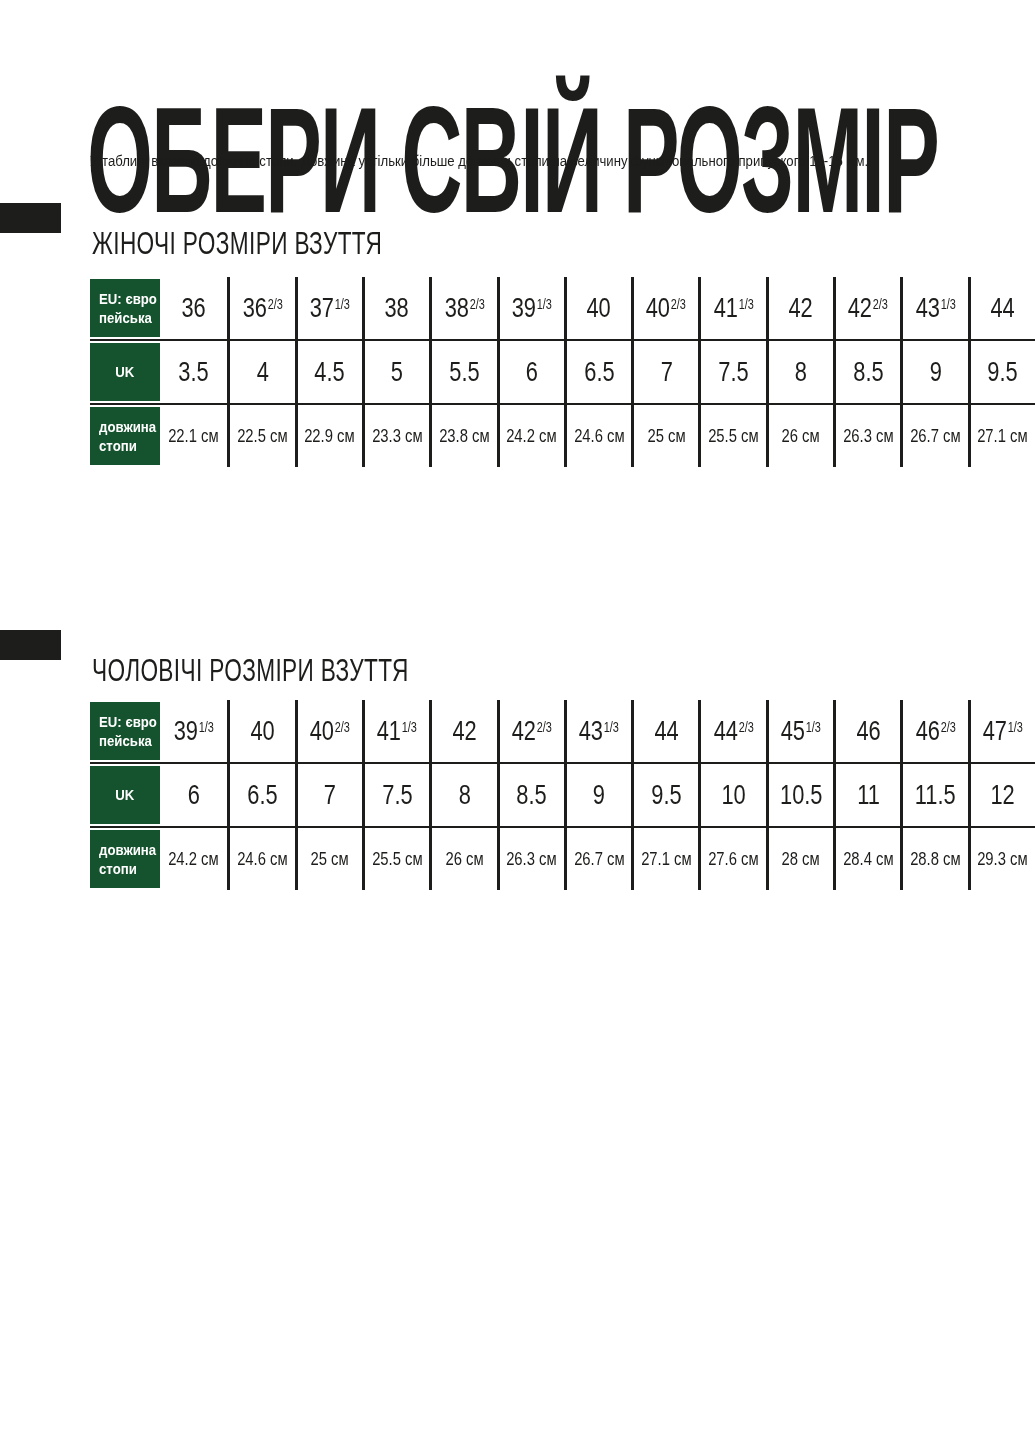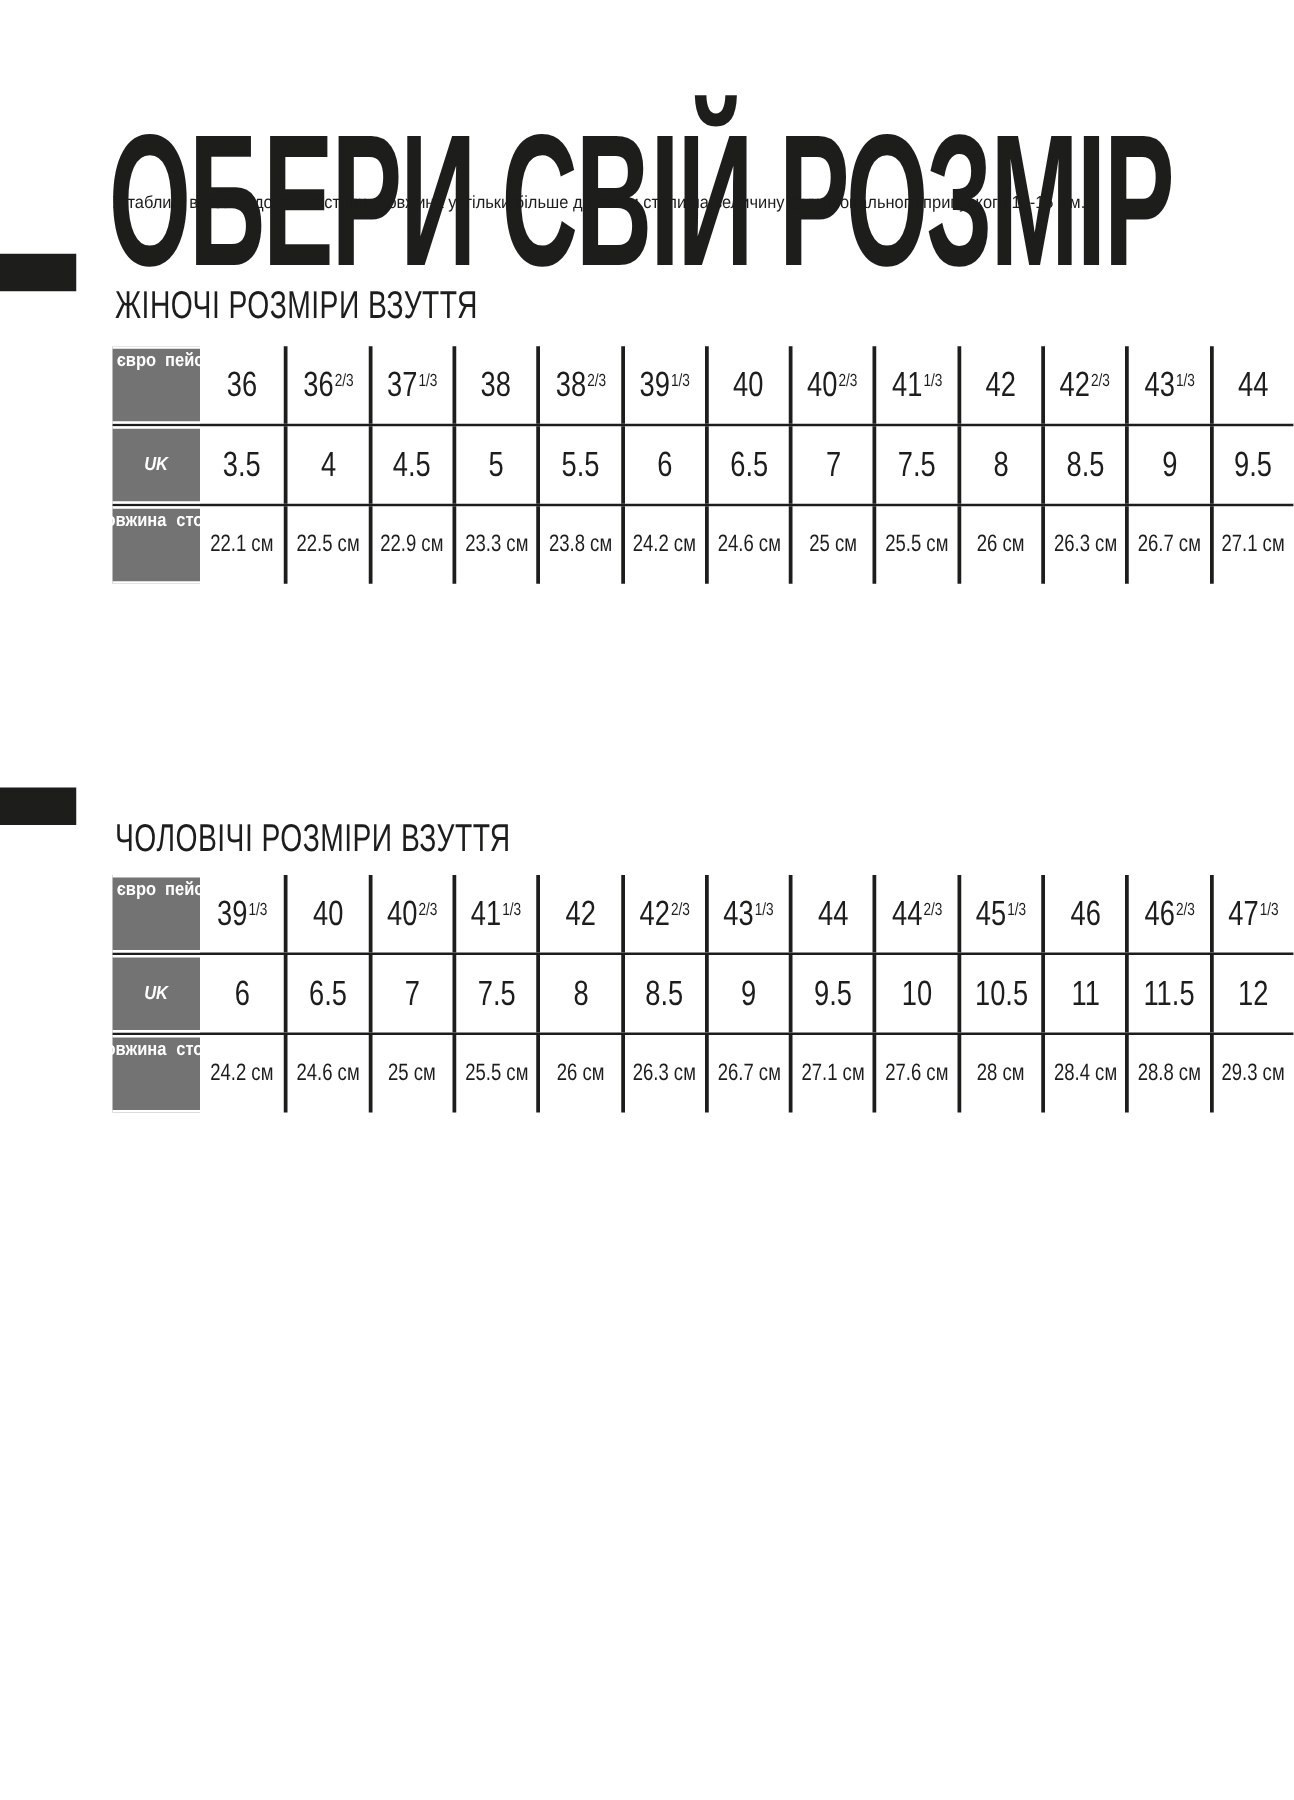--- a/index.html
+++ b/index.html
@@ -25,26 +25,26 @@
     position:absolute; left:92px;
     font-size:31px; font-weight:400; white-space:nowrap; letter-spacing:0.5px;
     transform:scaleX(0.73); transform-origin:left top;
   }
 
   .size-table { position:absolute; left:90px; width:945px; }
   .trow { display:grid; grid-template-columns:70px repeat(13, 1fr); height:62px; }
   .trow-sep { border-top:2px solid #1d1d1b; }
 
   .hcell {
-    background:#737373; color:#ffffff; box-sizing:border-box;
-    display:flex; flex-direction:row; justify-content:center; align-items:flex-start;
+    background:#14532d; color:#ffffff; box-sizing:border-box;
+    display:flex; flex-direction:column; justify-content:center; align-items:flex-start;
     padding-left:9px; font-weight:700; font-size:15px; line-height:1.3;
     border-top:2px solid #ffffff; border-bottom:2px solid #ffffff;
   }
-  .hcell.single { align-items:center; padding-left:0;font-style:italic; }
+  .hcell.single { align-items:center; padding-left:0; }
   .hcell span { display:inline-block; transform:scaleX(0.88); transform-origin:left center; white-space:nowrap; }
   .hcell.single span { transform-origin:center center; }
 
   .dcell { display:flex; align-items:center; justify-content:center; overflow:hidden; }
   .dcell-bar { border-left:3px solid #1d1d1b; }
   .r0 .dcell, .r1 .dcell { font-size:28px;text-align:center; }
   .r2 .dcell { font-size:19px; }
   .cond { display:inline-block; transform:scaleX(0.78); transform-origin:center center; white-space:nowrap; font-weight:400; }
   .cond sup { font-size:0.5em; vertical-align:0.55em; letter-spacing:0; margin-left:1px; }
 </style>

